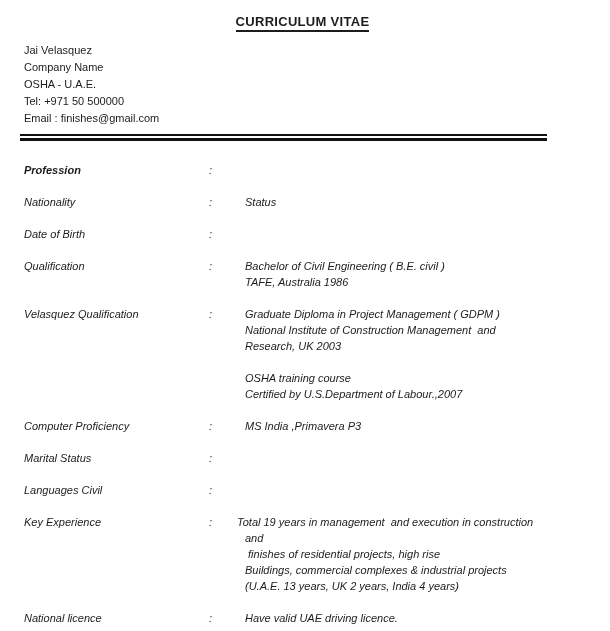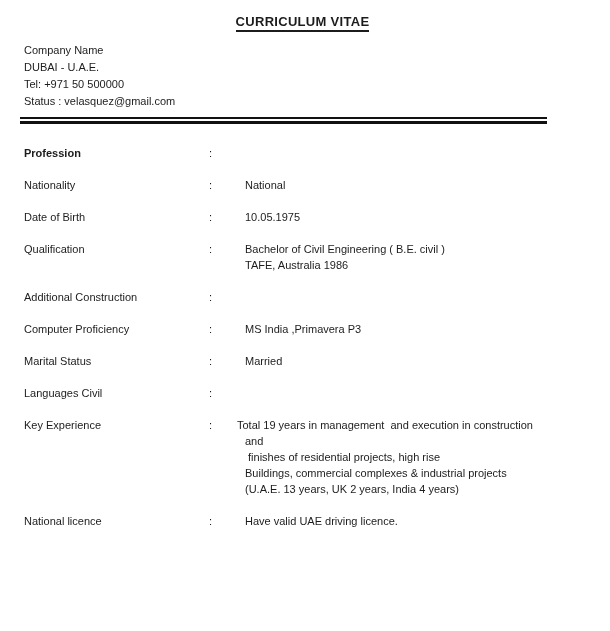--- a/index.html
+++ b/index.html
@@ -42,20 +42,21 @@
     height: 2px;
     width: 527px;
     margin: 7px 0 0 -4px;
     border-top: 2px solid #111111;
     border-bottom: 3px solid #111111;
   }
   .details {
     margin-top: 21px;
     font-size: 11px;
     line-height: 16px;
+    font-style: italic;
   }
   .row {
     display: flex;
     margin-bottom: 16px;
   }
   .row .label {
     width: 185px;
     flex: none;
   }
   .row .sep {
@@ -76,69 +77,74 @@
 </head>
 <body>
 
 <div class="page">
 
   <div class="title-row">
     <span class="doc-title">CURRICULUM VITAE</span>
   </div>
 
   <div class="contact">
+    <div>Jai Velasquez</div>
     <div>Company Name</div>
-    <div>DUBAI - U.A.E.</div>
+    <div>OSHA - U.A.E.</div>
     <div>Tel: +971 50 500000</div>
-    <div>Status : velasquez@gmail.com</div>
+    <div>Email : finishes@gmail.com</div>
   </div>
 
   <div class="divider"></div>
 
   <div class="details">
 
     <div class="row">
       <div class="label strong">Profession</div>
       <div class="sep">:</div>
     </div>
 
     <div class="row">
       <div class="label">Nationality</div>
       <div class="sep">:</div>
-      <div class="value">National</div>
+      <div class="value">Status</div>
     </div>
 
     <div class="row">
       <div class="label">Date of Birth</div>
       <div class="sep">:</div>
-      <div class="value">10.05.1975</div>
     </div>
 
     <div class="row">
       <div class="label">Qualification</div>
       <div class="sep">:</div>
       <div class="value">Bachelor of Civil Engineering ( B.E. civil )
 TAFE, Australia 1986</div>
     </div>
 
     <div class="row">
-      <div class="label">Additional Construction</div>
+      <div class="label">Velasquez Qualification</div>
       <div class="sep">:</div>
+      <div class="value">Graduate Diploma in Project Management ( GDPM )
+National Institute of Construction Management  and
+Research, UK 2003
+
+OSHA training course
+Certified by U.S.Department of Labour.,2007</div>
     </div>
 
     <div class="row">
       <div class="label">Computer Proficiency</div>
       <div class="sep">:</div>
       <div class="value">MS India ,Primavera P3</div>
     </div>
 
     <div class="row">
       <div class="label">Marital Status</div>
       <div class="sep">:</div>
-      <div class="value">Married</div>
     </div>
 
     <div class="row">
       <div class="label">Languages Civil</div>
       <div class="sep">:</div>
     </div>
 
     <div class="row">
       <div class="label">Key Experience</div>
       <div class="sep">:</div>

